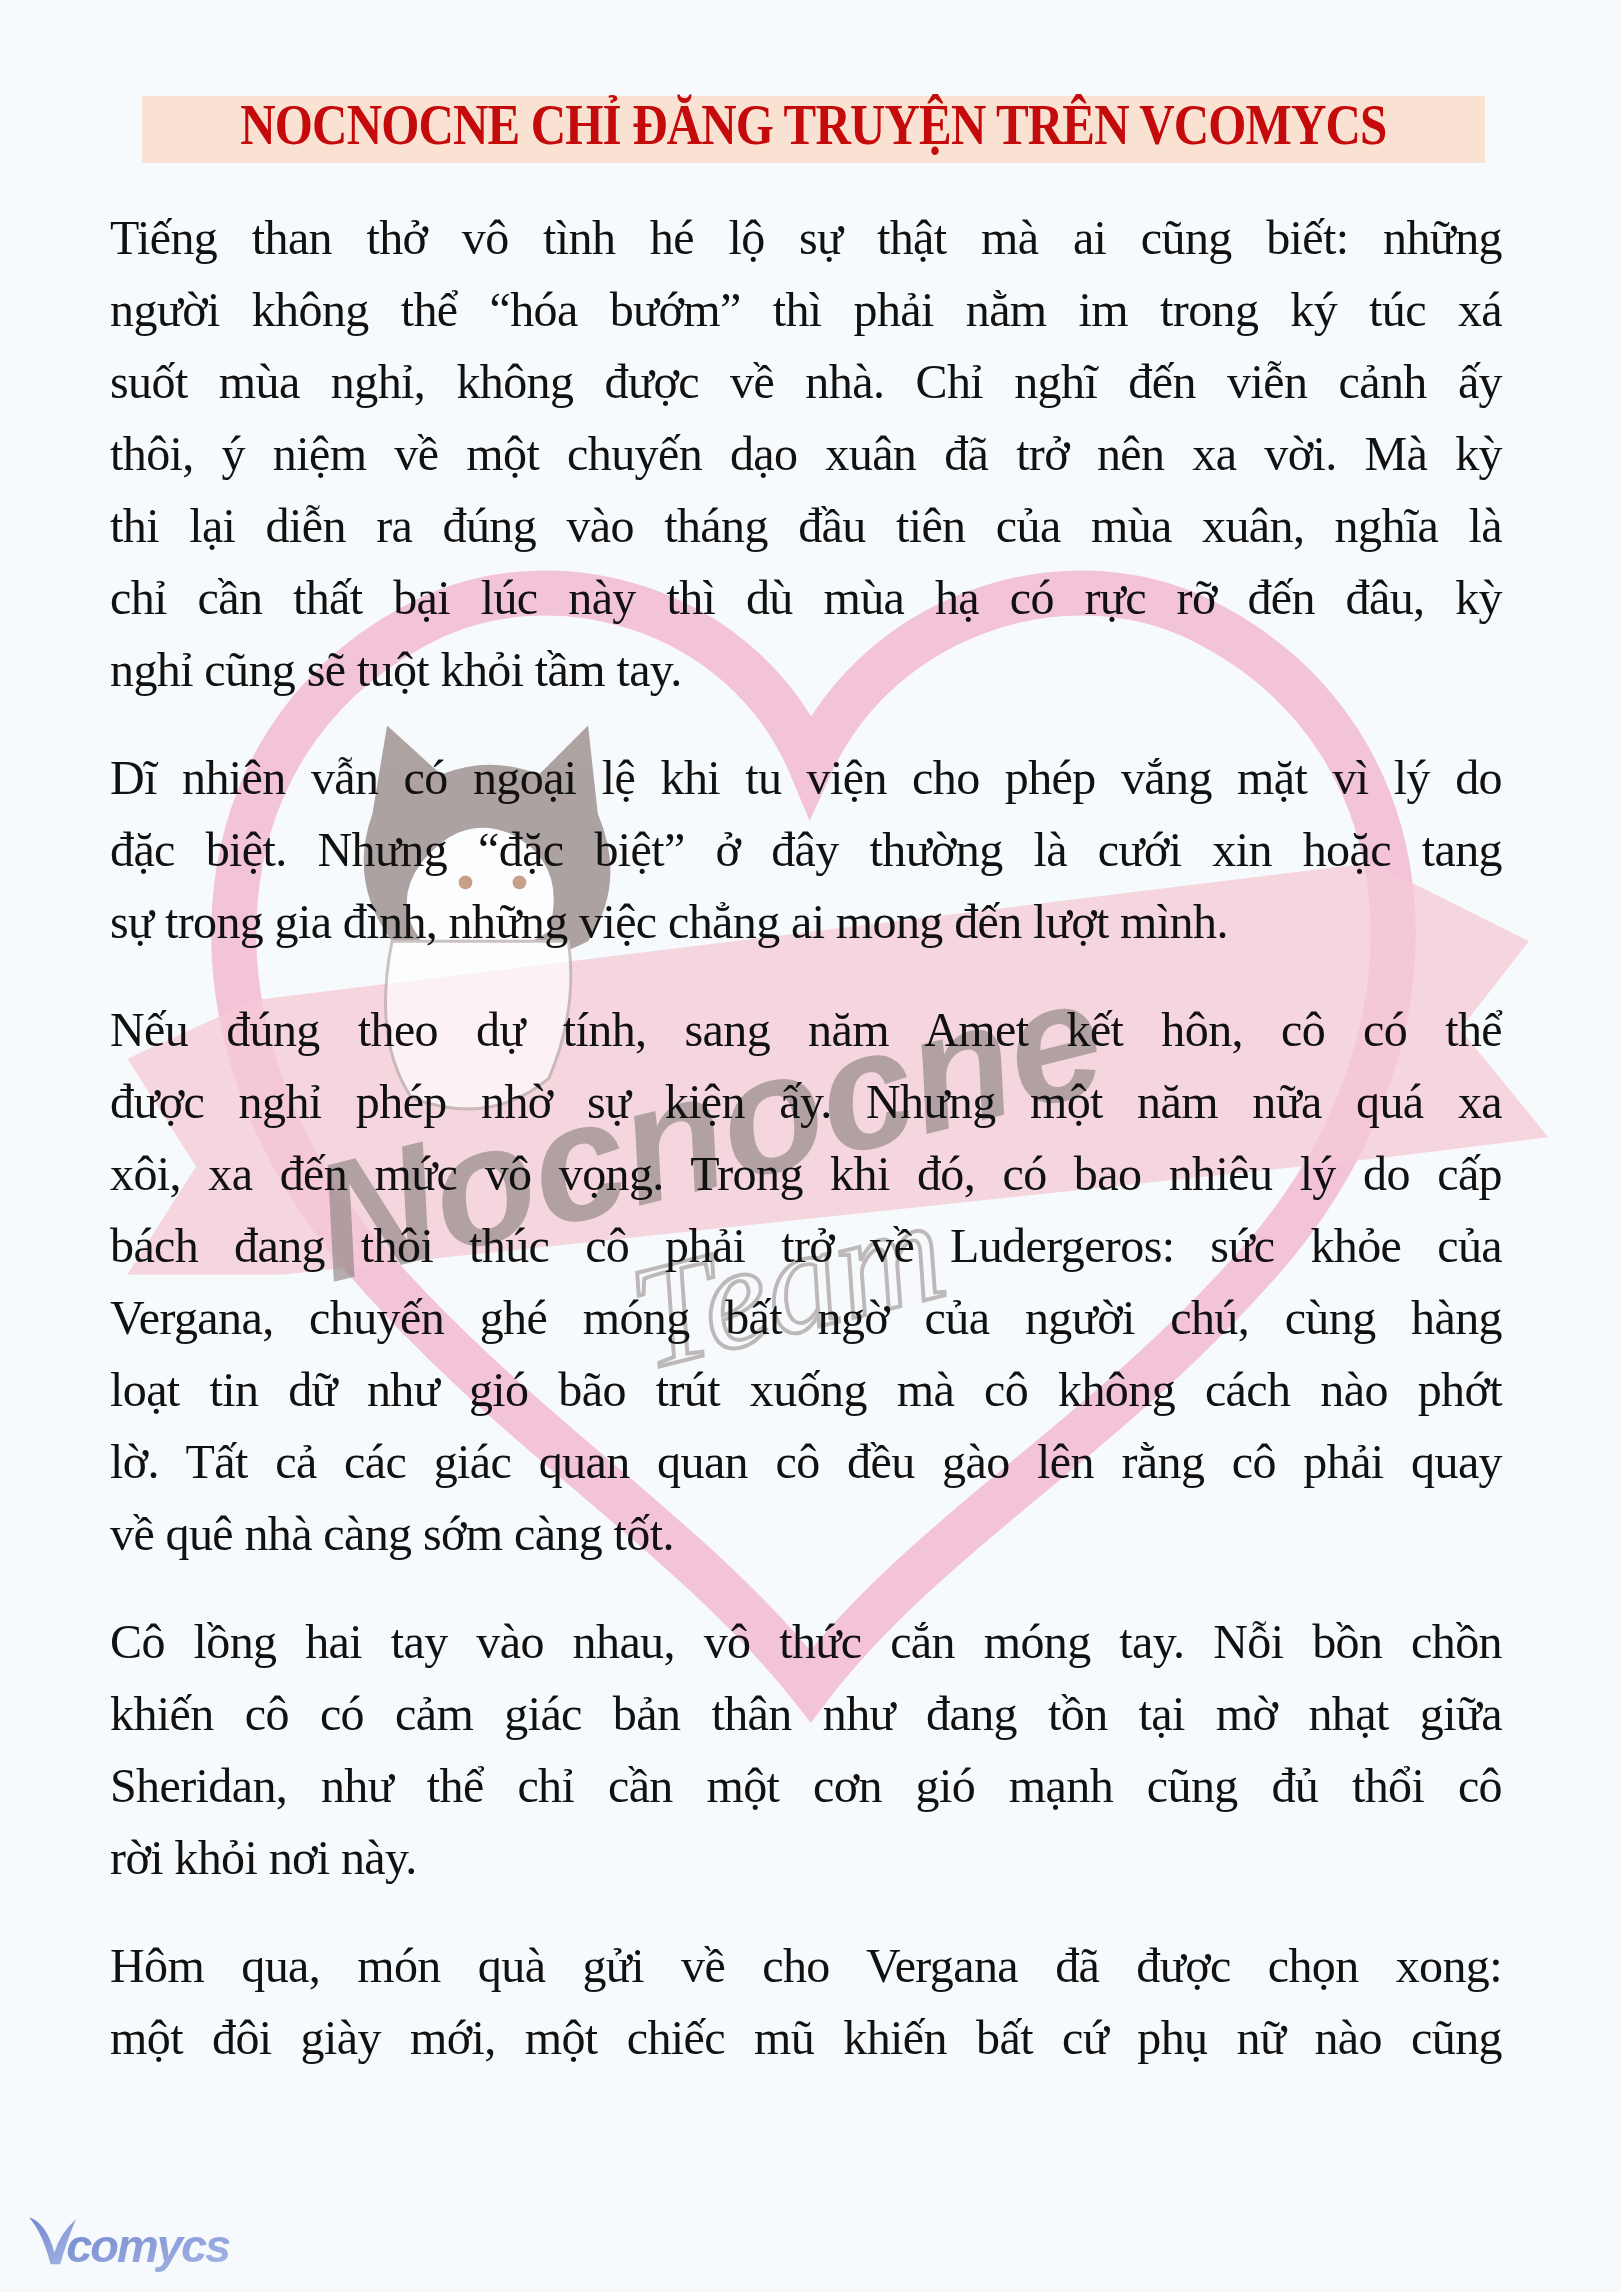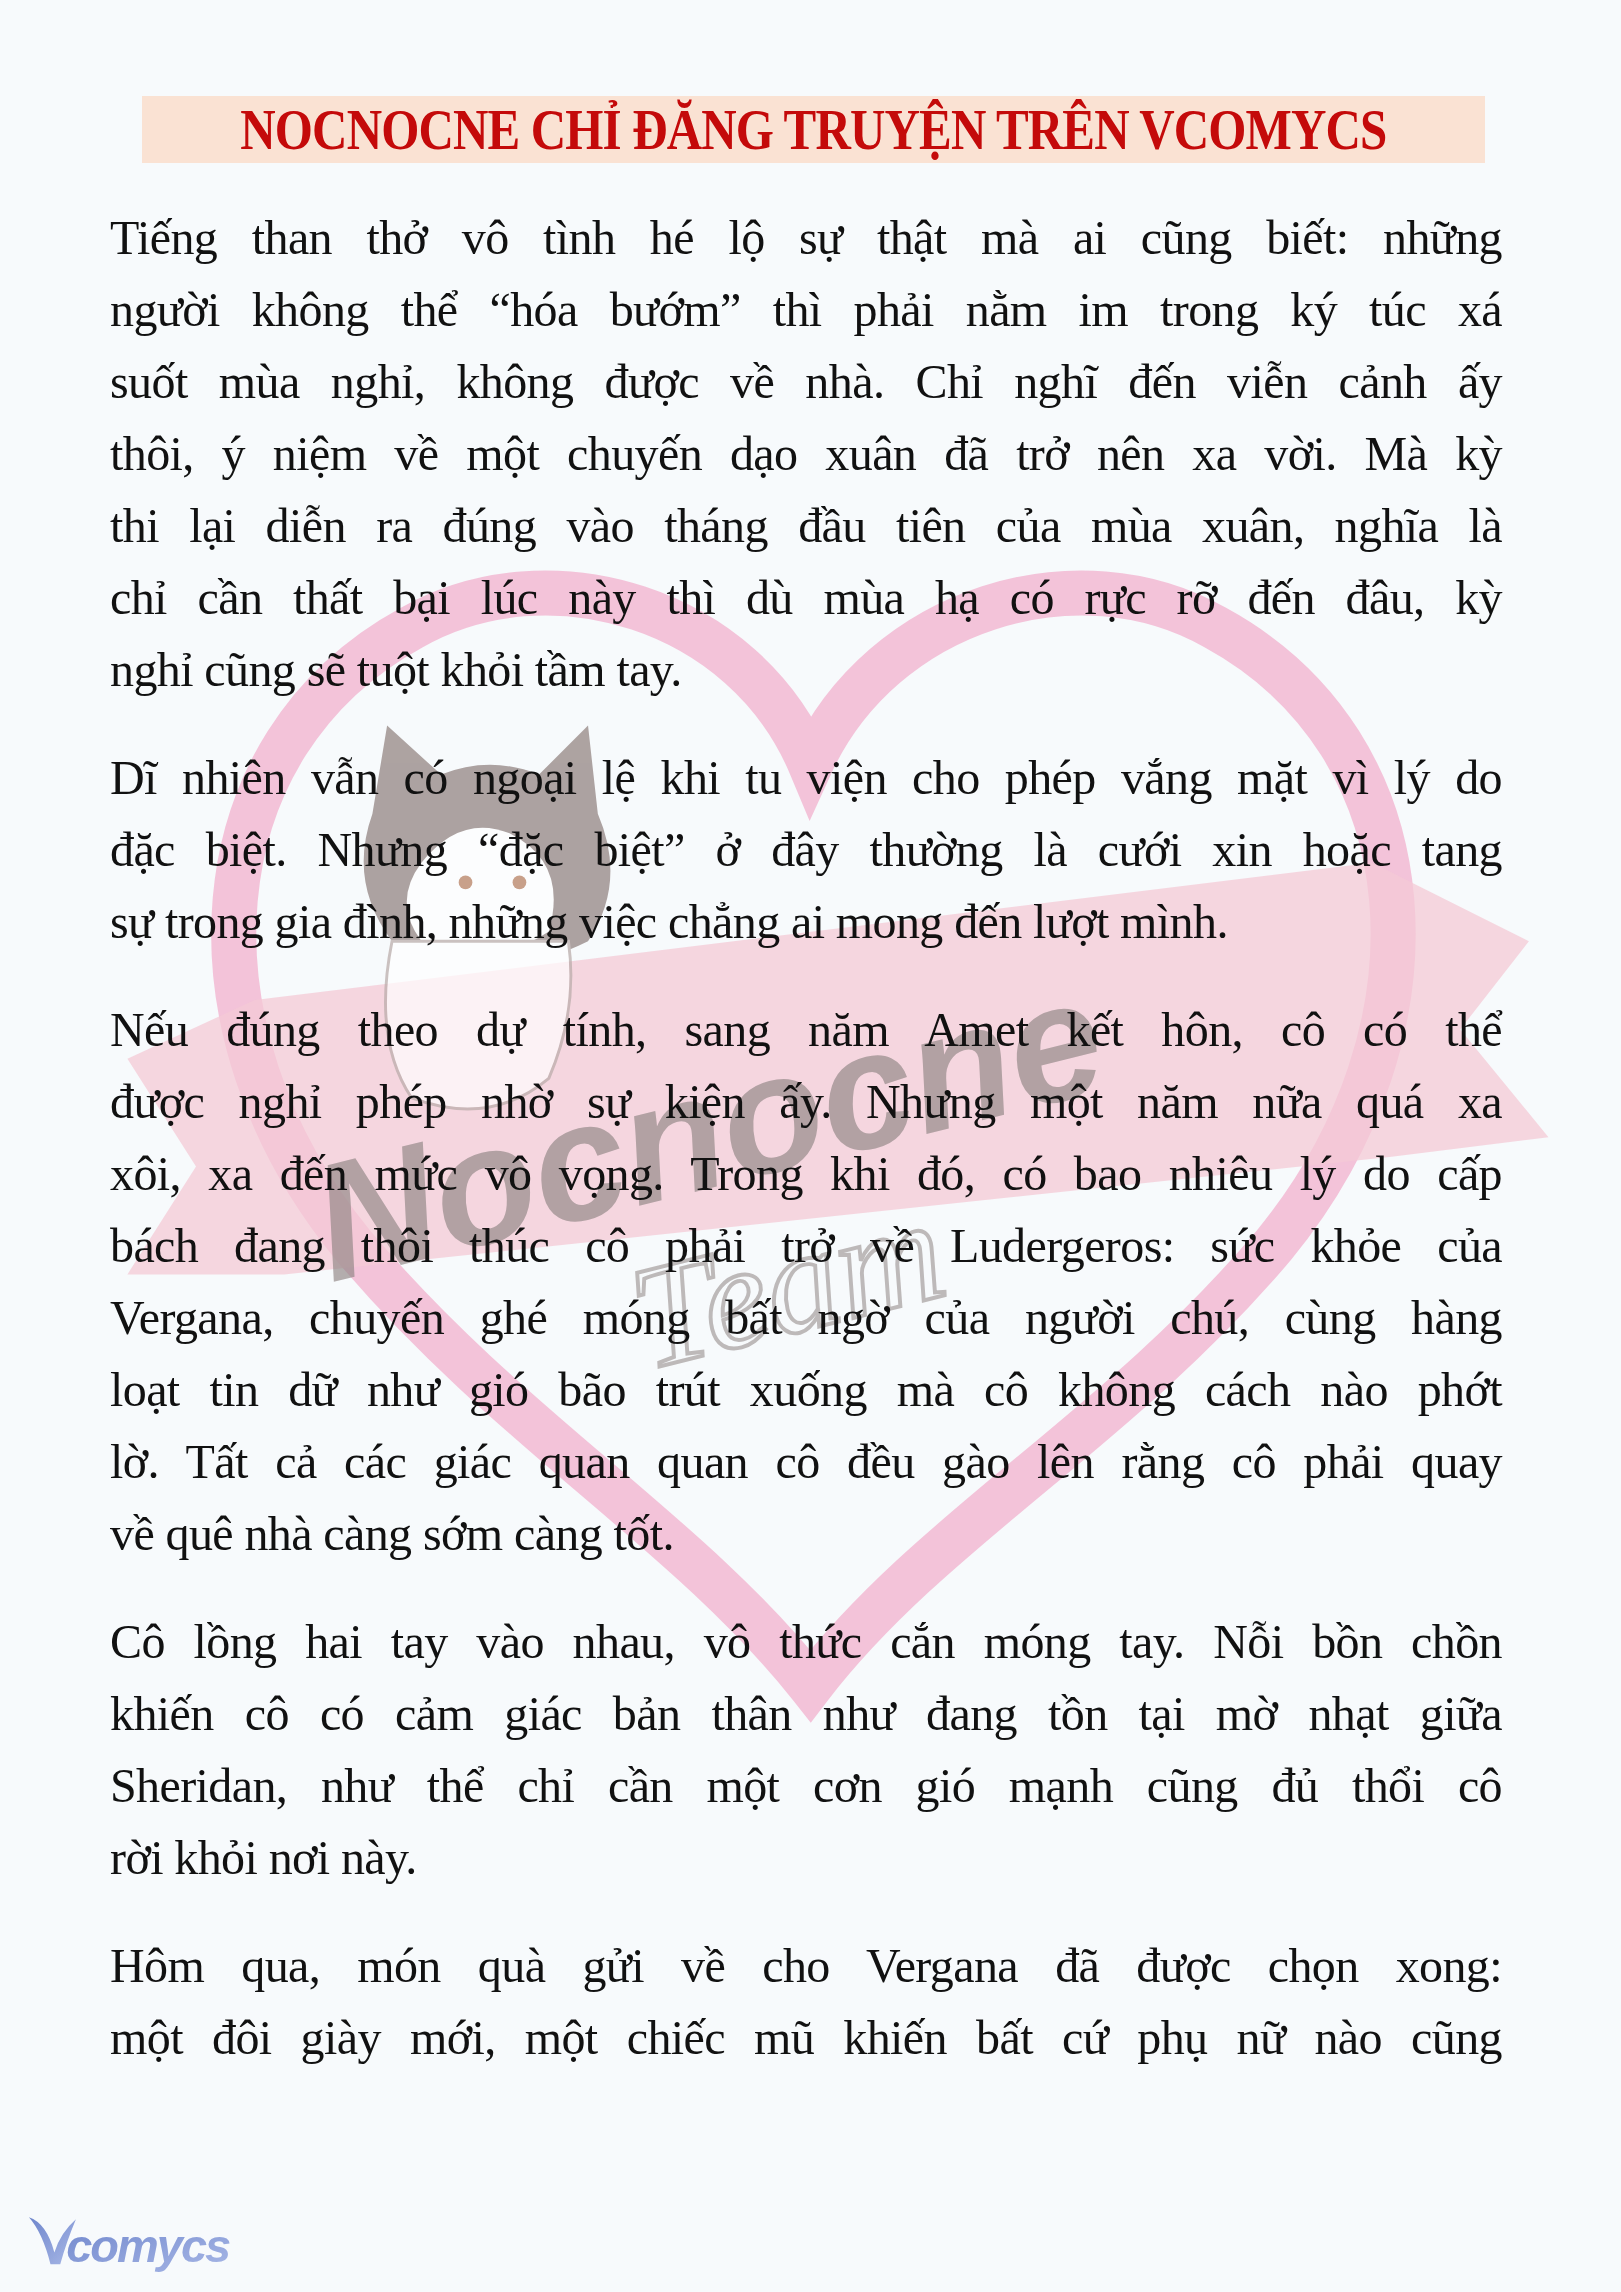--- a/index.html
+++ b/index.html
@@ -6,21 +6,21 @@
   body {
     width: 1621px; height: 2293px; position: relative; overflow: hidden;
     background: #f7fafc;
     font-family: "Liberation Serif", "DejaVu Serif", serif;
   }
   .watermark { position: absolute; left: 0; top: 0; width: 1621px; height: 2293px; z-index: 0; pointer-events: none; }
   .page { position: absolute; left: 0; top: 0; width: 1621px; height: 2293px; z-index: 1; }
   .title-banner {
     position: absolute; left: 142px; top: 96px; width: 1343px; height: 67px;
     background: #fae2d3;
-    display: flex; align-items: center; justify-content: center;
+    display: flex; justify-content: center;
   }
   .title-text {
     color: #c40a0a; font-weight: bold; font-size: 57px; letter-spacing: -1px;
     font-family: "Liberation Serif", "DejaVu Serif", serif;
     transform: scaleX(0.86); white-space: nowrap; line-height: 1;
   }
   .body-text { position: absolute; left: 110px; top: 202px; width: 1392px; }
   .para {
     margin: 0 0 36px 0; font-size: 48px; line-height: 72px; color: #111;
     text-align: justify; text-align-last: left;

